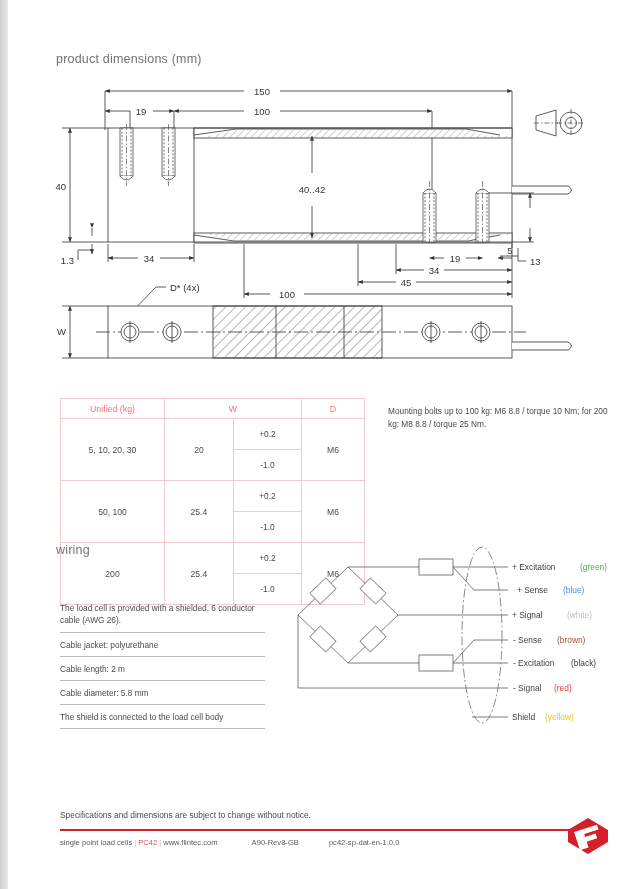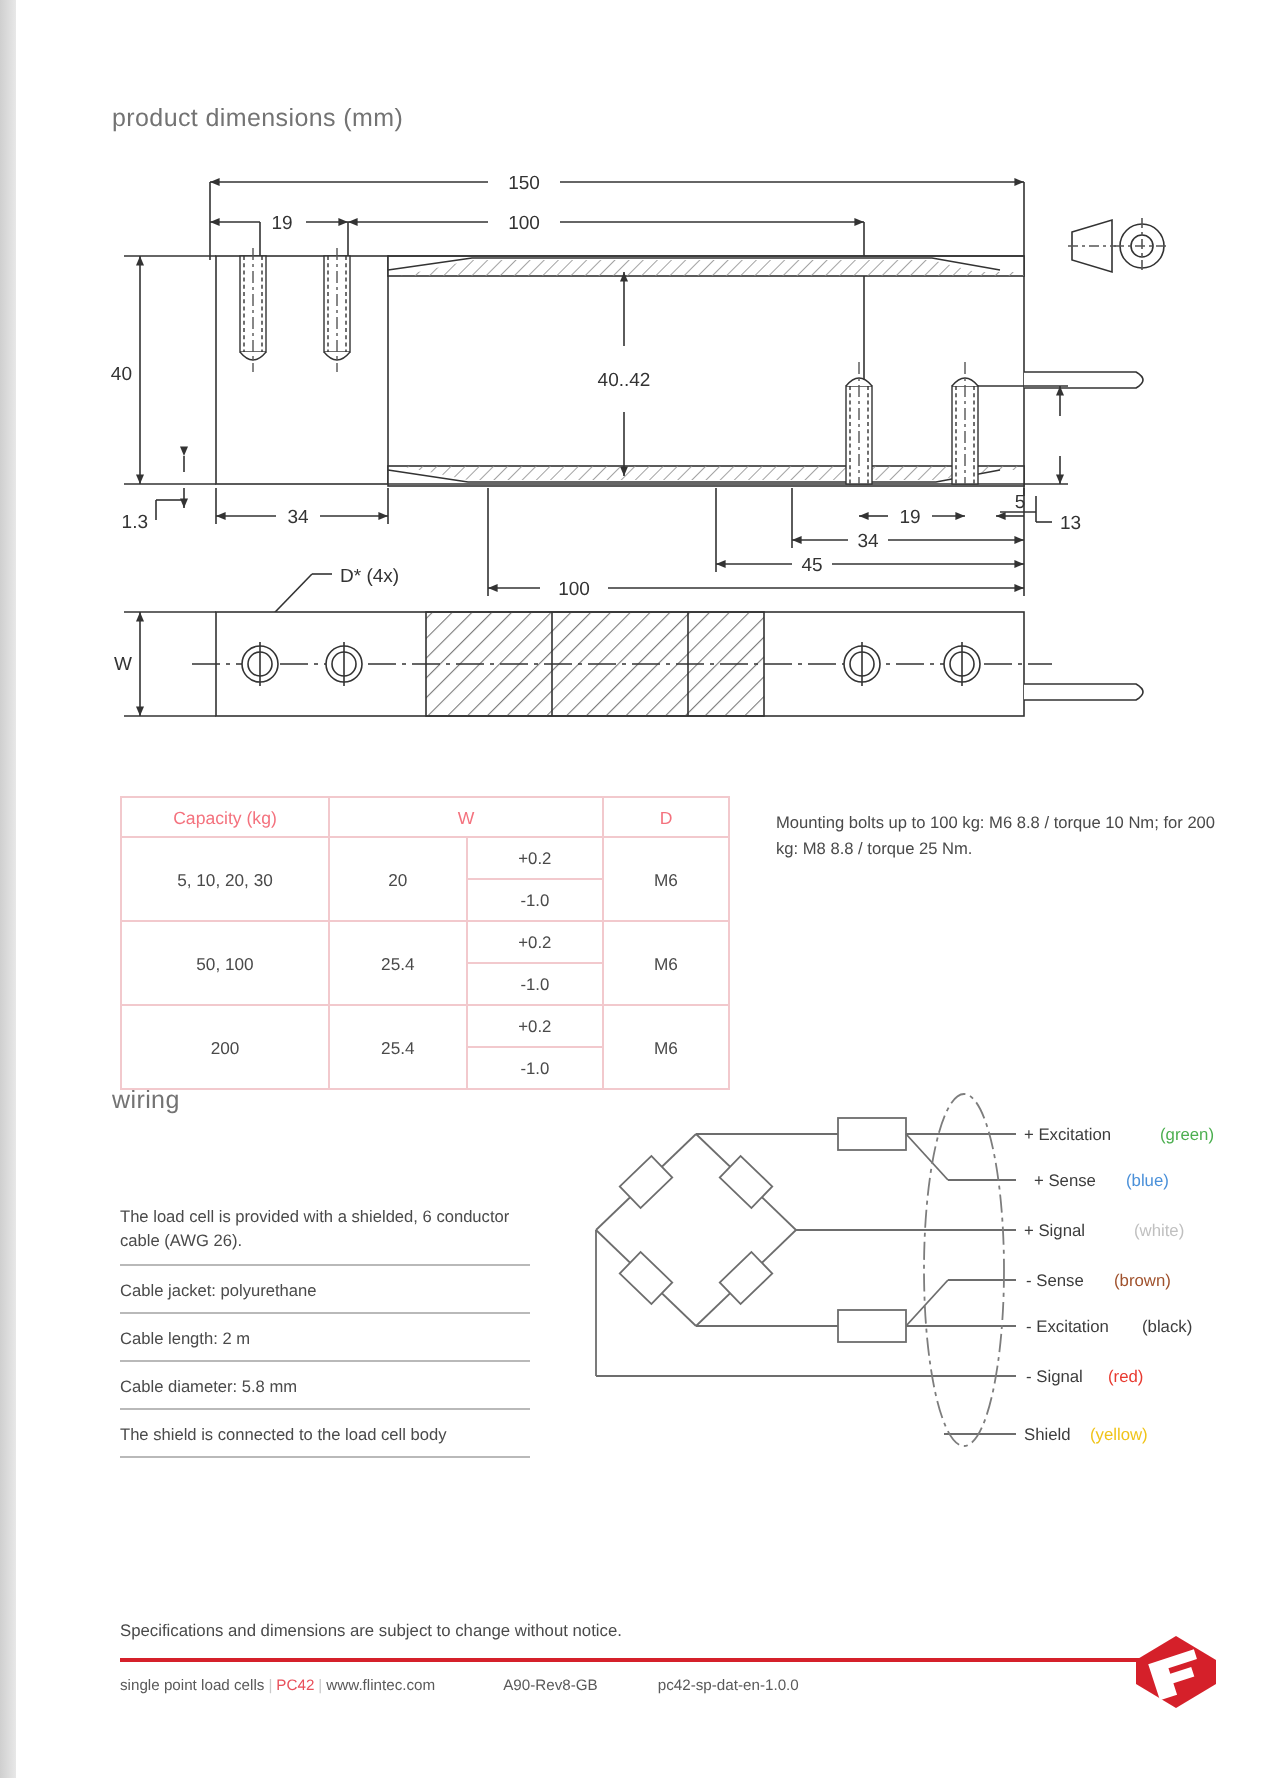--- a/index.html
+++ b/index.html
@@ -40,21 +40,21 @@
     width: 305px;
     border-collapse: collapse;
     font-size: 8.6px;
     color: #4a4a4a;
   }
   #spec-table td, #spec-table th {
     border: 1px solid #f2c9cd;
     text-align: center;
     font-weight: normal;
     padding: 0;
-    height: 21px;
+    height: 31px;
   }
   #spec-table thead th { color: #f4727e; height: 20px; font-size: 8.8px; }
   .c-cap { width: 104px; }
   .c-w   { width: 72px; }
   .c-d   { width: 63px; }
   .tolcell { font-size: 8.4px; }
 
   
   #mount-note {
     position: absolute; left: 380px; top: 405px; width: 230px;
@@ -273,21 +273,21 @@
         <line x1="14" y1="280" x2="60" y2="280"></line>
 
         <path d="M464,264 L520,264 Q527,268 520,272 L464,272" fill="#fff"></path>
       </g>
     </svg>
   </div>
 
   <table id="spec-table">
     <thead>
       <tr>
-        <th class="c-cap">Capacity (kg)</th>
+        <th class="c-cap">Unified (kg)</th>
         <th class="c-w" colspan="2">W</th>
         <th class="c-d">D</th>
       </tr>
     </thead>
     <tbody>
       <tr>
         <td rowspan="2">5, 10, 20, 30</td>
         <td rowspan="2">20</td>
         <td class="tolcell">+0.2</td>
         <td rowspan="2">M6</td>

